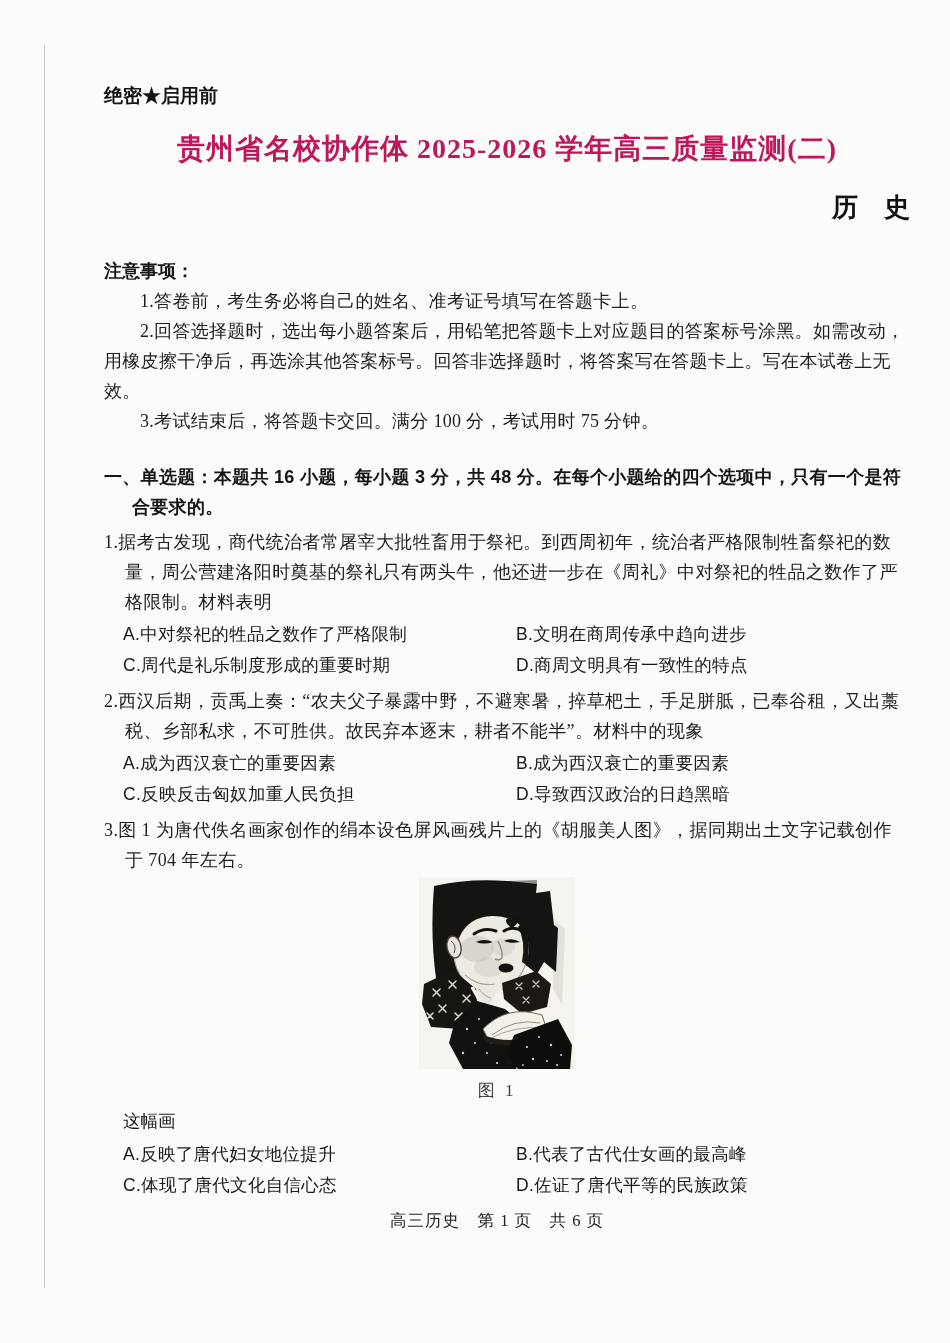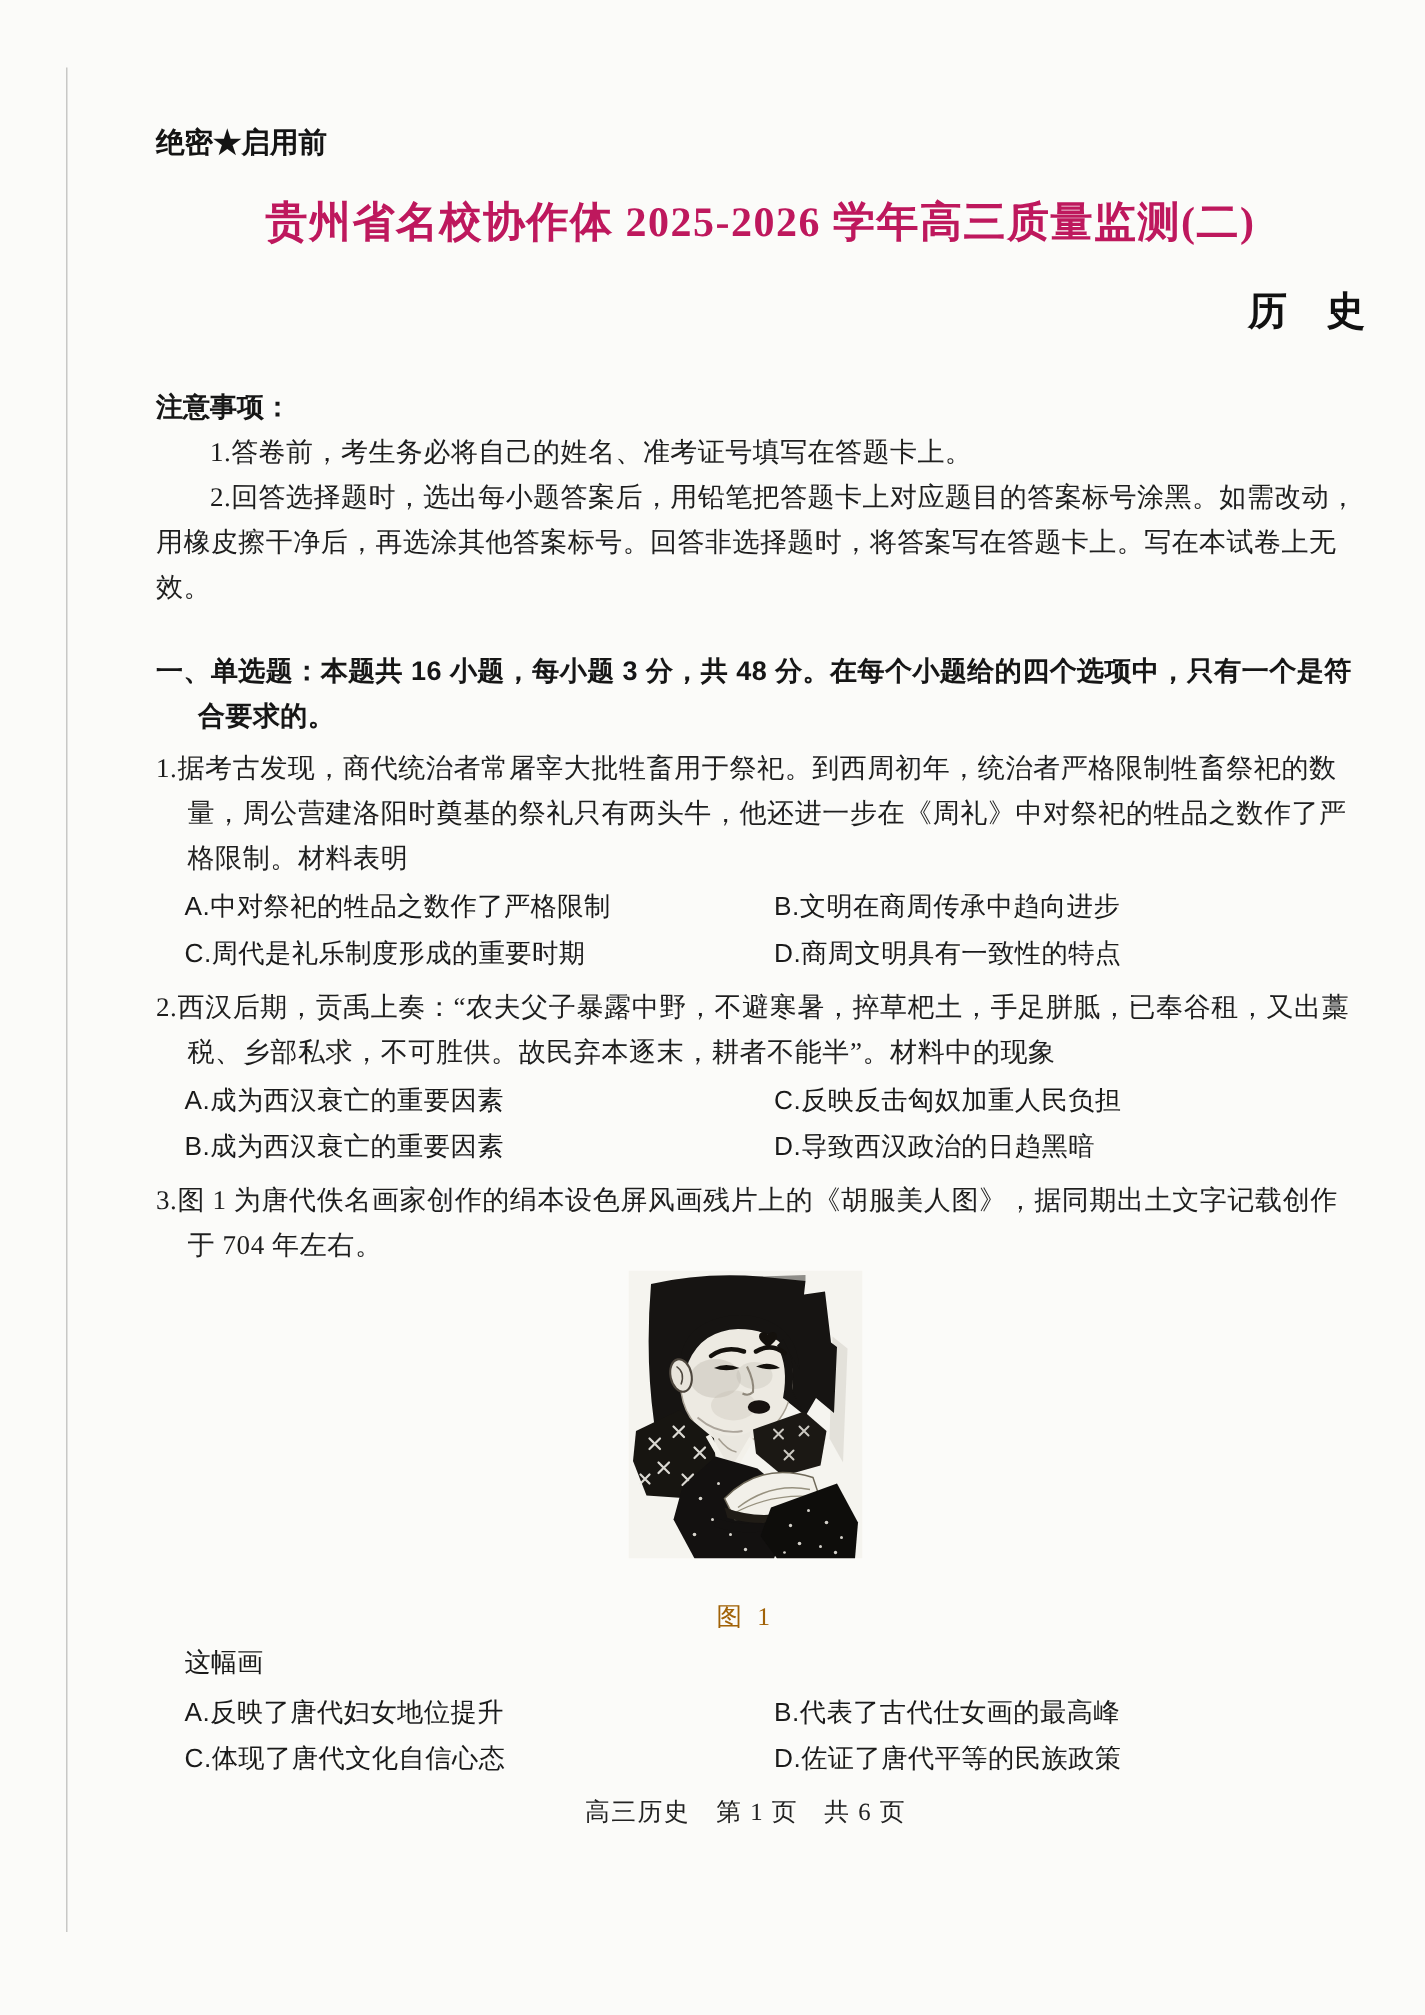--- a/index.html
+++ b/index.html
@@ -57,21 +57,21 @@
     font-family:"Liberation Sans", sans-serif;
     font-size:17.5px;line-height:31px;letter-spacing:0.3px;color:#1a1a1a;
   }
   .lead{
     padding-left:19px;margin-top:4px;
     font-family:"Liberation Sans", sans-serif;
     font-size:17.5px;line-height:31px;color:#1a1a1a;
   }
   figure{margin:2px 0 0;text-align:center;transform:translateX(-10px);}
   .painting{width:156px;height:192px;display:inline-block;}
-  figcaption{font-size:17px;line-height:23px;margin-top:22px;letter-spacing:3px;color:#a16207;}
+  figcaption{font-size:17px;line-height:23px;margin-top:6px;letter-spacing:3px;color:#404040;}
   .page-footer{
     margin-top:8px;text-align:center;transform:translateX(-10px);
     font-size:16.5px;line-height:24px;color:#222;letter-spacing:1px;
   }
 </style>
 </head>
 <body>
 
 <div class="page">
   <div class="scan-edge"></div>
@@ -81,41 +81,42 @@
     <p class="classification">绝密★启用前</p>
 
     <h1 class="title">贵州省名校协作体 2025-2026 学年高三质量监测(二)</h1>
 
     <h2 class="subject">历　史</h2>
 
     <section>
       <p class="notice-heading">注意事项：</p>
       <p class="notice-item">1.答卷前，考生务必将自己的姓名、准考证号填写在答题卡上。</p>
       <p class="notice-item">2.回答选择题时，选出每小题答案后，用铅笔把答题卡上对应题目的答案标号涂黑。如需改动，用橡皮擦干净后，再选涂其他答案标号。回答非选择题时，将答案写在答题卡上。写在本试卷上无效。</p>
+      <p class="notice-item">3.考试结束后，将答题卡交回。满分 100 分，考试用时 75 分钟。</p>
     </section>
 
     <section>
       <p class="section-heading">一、单选题：本题共 16 小题，每小题 3 分，共 48 分。在每个小题给的四个选项中，只有一个是符合要求的。</p>
 
       <div>
         <p class="stem"><span>1.</span><span>据考古发现，商代统治者常屠宰大批牲畜用于祭祀。到西周初年，统治者严格限制牲畜祭祀的数量，周公营建洛阳时奠基的祭礼只有两头牛，他还进一步在《周礼》中对祭祀的牲品之数作了严格限制。材料表明</span></p>
         <div class="options">
           <div><span>A.</span><span>中对祭祀的牲品之数作了严格限制</span></div>
           <div><span>B.</span><span>文明在商周传承中趋向进步</span></div>
           <div><span>C.</span><span>周代是礼乐制度形成的重要时期</span></div>
           <div><span>D.</span><span>商周文明具有一致性的特点</span></div>
         </div>
       </div>
 
       <div>
         <p class="stem"><span>2.</span><span>西汉后期，贡禹上奏：“农夫父子暴露中野，不避寒暑，捽草杷土，手足胼胝，已奉谷租，又出藁税、乡部私求，不可胜供。故民弃本逐末，耕者不能半”。材料中的现象</span></p>
         <div class="options">
           <div><span>A.</span><span>成为西汉衰亡的重要因素</span></div>
+          <div><span>B.</span><span>成为西汉衰亡的重要因素</span></div>
           <div><span>C.</span><span>反映反击匈奴加重人民负担</span></div>
-          <div><span>B.</span><span>成为西汉衰亡的重要因素</span></div>
           <div><span>D.</span><span>导致西汉政治的日趋黑暗</span></div>
         </div>
       </div>
 
       <div>
         <p class="stem"><span>3.</span><span>图 1 为唐代佚名画家创作的绢本设色屏风画残片上的《胡服美人图》，据同期出土文字记载创作于 704 年左右。</span></p>
 
         <figure>
           <svg class="painting" viewBox="0 0 156 192" role="img">
             <rect width="156" height="192" fill="#f5f4ef"></rect>

